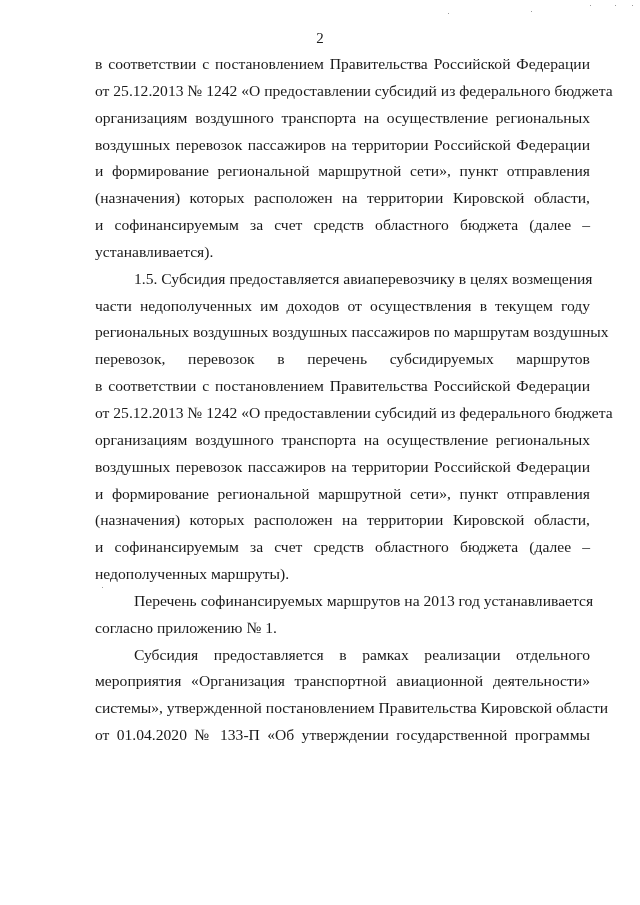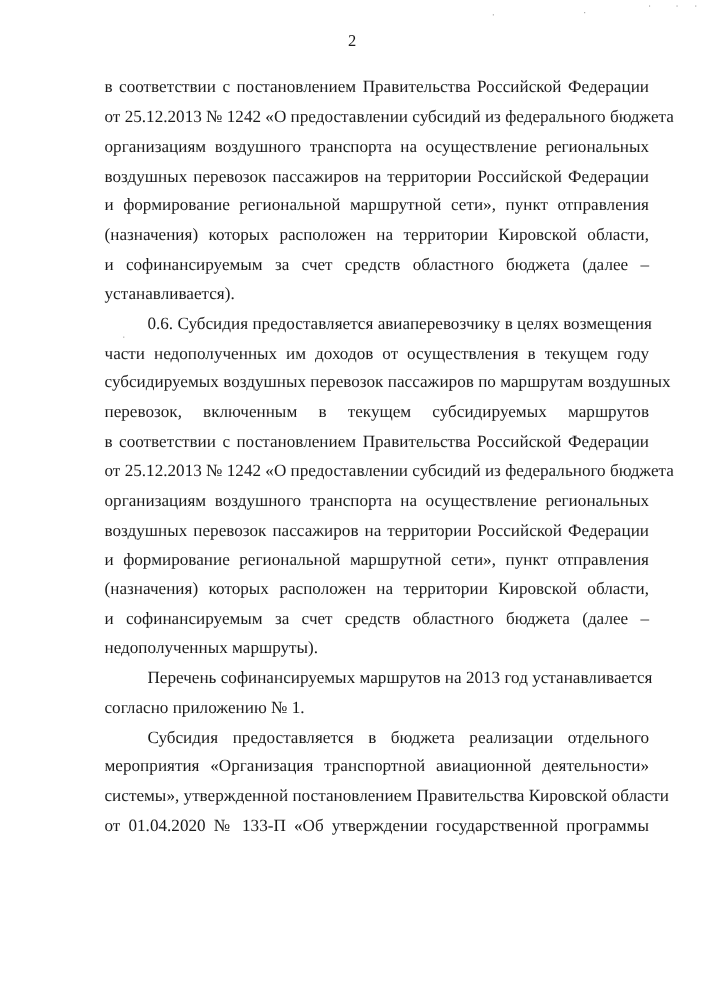--- a/index.html
+++ b/index.html
@@ -8,21 +8,21 @@
     position: absolute; left: 0; top: 0; width: 640px; height: 905px;
     background: #ffffff;
     font-family: "Liberation Serif", "DejaVu Serif", serif;
     color: #1a1a1a;
   }
   .page-number {
     position: absolute; top: 28px; left: 0; width: 640px;
     text-align: center; font-size: 15px; line-height: 20px;
   }
   .body-text {
-    position: absolute; left: 95px; top: 67px; width: 495px;
+    position: absolute; left: 95px; top: 51px; width: 495px;
     font-size: 15.6px; line-height: 26.85px;
   }
   .line {
     display: block; height: 26.85px; white-space: nowrap;
     text-align: justify; text-align-last: justify;
   }
   .line.last { text-align-last: left; }
   .line.indent { padding-left: 39px; }
   .speck { position: absolute; background: #999; width: 1px; height: 1px; }
 </style>
@@ -39,41 +39,41 @@
       <span class="line">от 25.12.2013 № 1242 «О предоставлении субсидий из федерального бюджета</span>
       <span class="line">организациям воздушного транспорта на осуществление региональных</span>
       <span class="line">воздушных перевозок пассажиров на территории Российской Федерации</span>
       <span class="line">и формирование региональной маршрутной сети», пункт отправления</span>
       <span class="line">(назначения) которых расположен на территории Кировской области,</span>
       <span class="line">и софинансируемым за счет средств областного бюджета (далее –</span>
       <span class="line last">устанавливается).</span>
     </div>
 
     <div>
-      <span class="line indent">0.6. Субсидия предоставляется авиаперевозчику в целях возмещения</span>
+      <span class="line indent">1.5. Субсидия предоставляется авиаперевозчику в целях возмещения</span>
       <span class="line">части недополученных им доходов от осуществления в текущем году</span>
-      <span class="line">субсидируемых воздушных перевозок пассажиров по маршрутам воздушных</span>
-      <span class="line">перевозок, включенным в текущем субсидируемых маршрутов</span>
+      <span class="line">региональных воздушных воздушных пассажиров по маршрутам воздушных</span>
+      <span class="line">перевозок, перевозок в перечень субсидируемых маршрутов</span>
       <span class="line">в соответствии с постановлением Правительства Российской Федерации</span>
       <span class="line">от 25.12.2013 № 1242 «О предоставлении субсидий из федерального бюджета</span>
       <span class="line">организациям воздушного транспорта на осуществление региональных</span>
       <span class="line">воздушных перевозок пассажиров на территории Российской Федерации</span>
       <span class="line">и формирование региональной маршрутной сети», пункт отправления</span>
       <span class="line">(назначения) которых расположен на территории Кировской области,</span>
       <span class="line">и софинансируемым за счет средств областного бюджета (далее –</span>
       <span class="line last">недополученных маршруты).</span>
     </div>
 
     <div>
       <span class="line indent">Перечень софинансируемых маршрутов на 2013 год устанавливается</span>
       <span class="line last">согласно приложению № 1.</span>
     </div>
 
     <div>
-      <span class="line indent">Субсидия предоставляется в бюджета реализации отдельного</span>
+      <span class="line indent">Субсидия предоставляется в рамках реализации отдельного</span>
       <span class="line">мероприятия «Организация транспортной авиационной деятельности»</span>
       <span class="line">системы», утвержденной постановлением Правительства Кировской области</span>
       <span class="line">от 01.04.2020 № 133-П «Об утверждении государственной программы</span>
     </div>
   </div>
 
   <div class="speck" style="left:448px;top:13px"></div>
   <div class="speck" style="left:531px;top:11px"></div>
   <div class="speck" style="left:590px;top:5px"></div>
   <div class="speck" style="left:615px;top:5px"></div>

